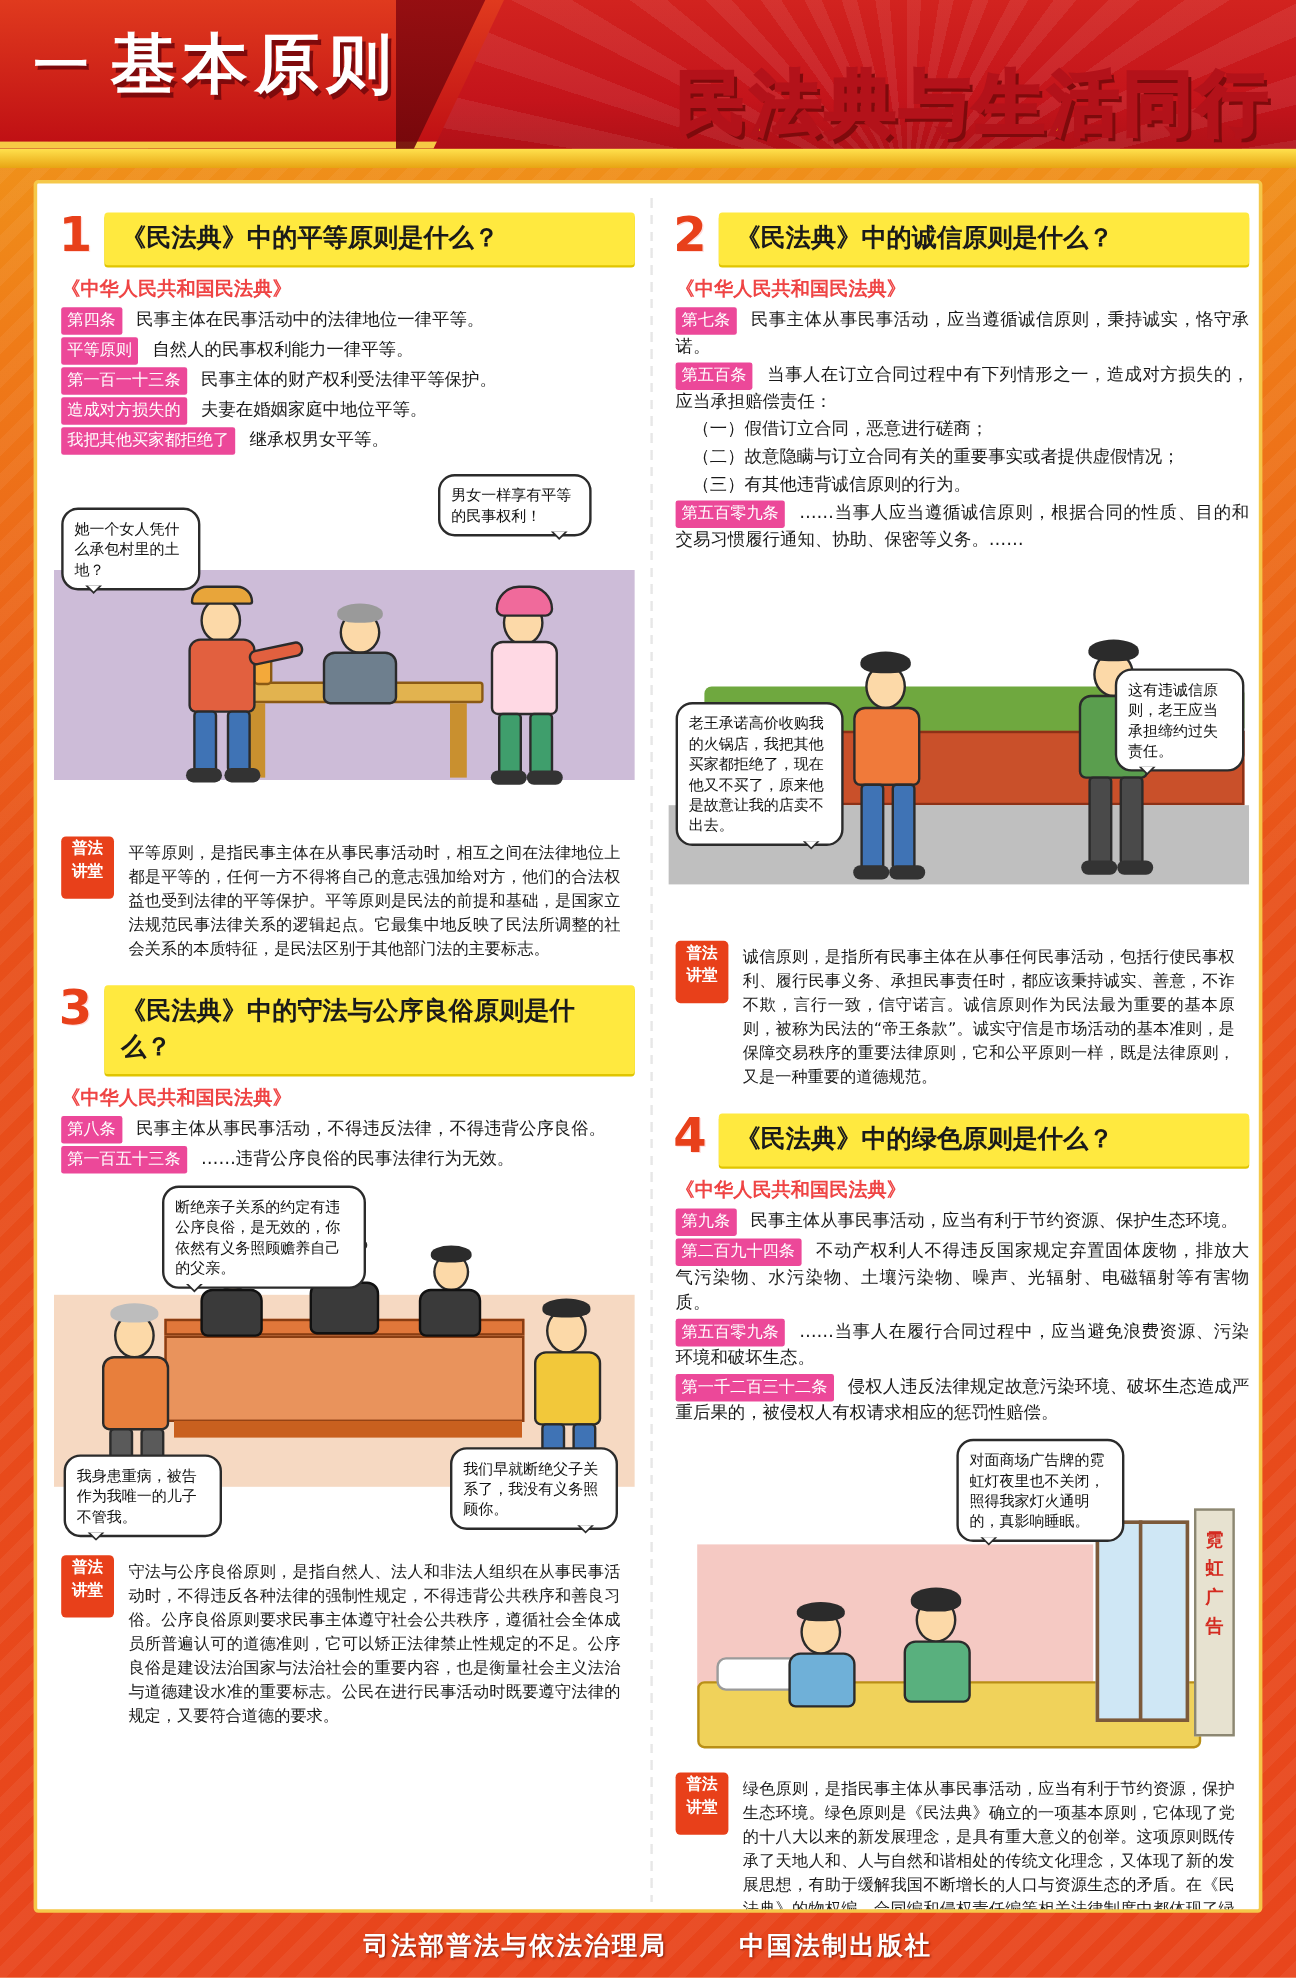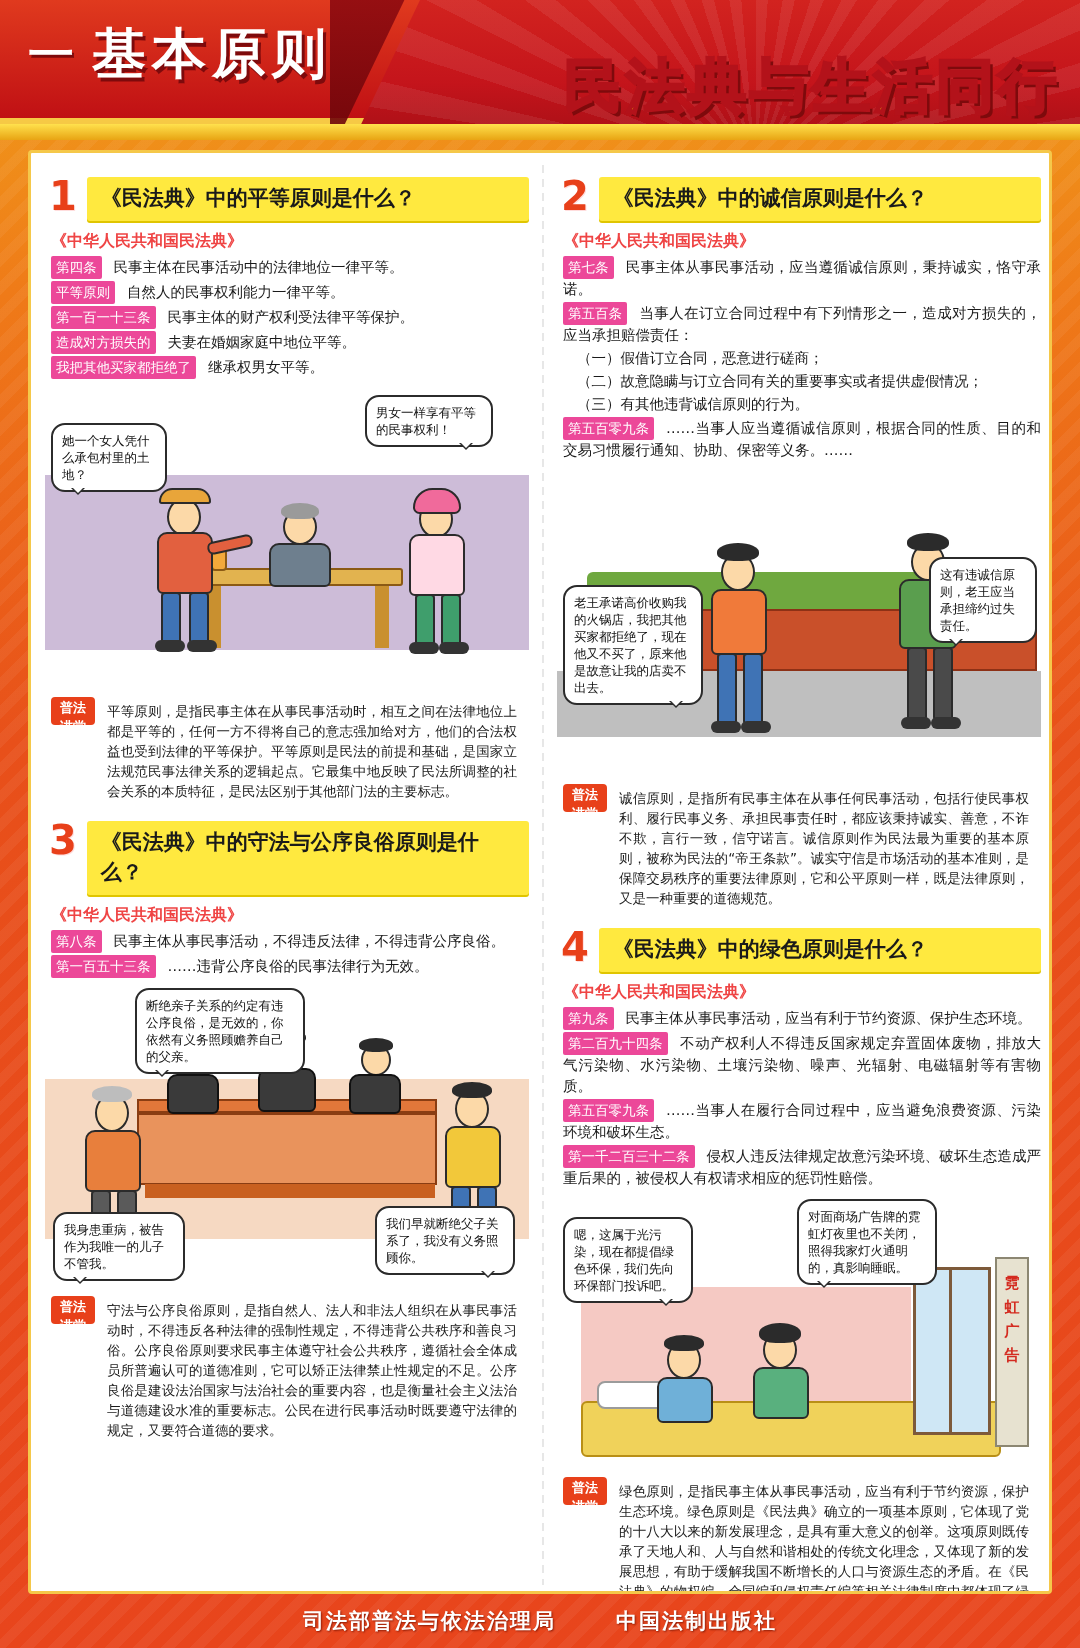--- a/index.html
+++ b/index.html
@@ -153,21 +153,21 @@
   
   .explain{
     position:relative;
     margin:8px 6px 12px 6px;
     padding:8px 6px 8px 56px;
     font-size:13.5px; line-height:20px; color:#1a1a1a; text-align:justify;
     font-family:"DejaVu Sans", sans-serif;
   }
   .pufa{
     position:absolute; left:0; top:4px;
-    width:44px; height:28px;
+    width:44px; height:52px;
     background:#e8401a; color:#fff;
     border-radius:4px;
     font-size:13px; font-weight:bold; line-height:19px;
     text-align:center; padding-top:1px;
     font-family:"DejaVu Sans", sans-serif;
   }
 
   
   .footer{
     position:absolute; left:0; bottom:0; width:1080px; height:54px;
@@ -429,21 +429,20 @@
             <div class="head" style="left:20px;top:6px;width:34px;height:38px;background:#fcd9a8;border:2px solid #2b2b2b;"></div>
             <div class="hair" style="left:17px;top:0px;width:40px;height:16px;"></div>
             <div class="body" style="left:10px;top:42px;width:56px;height:46px;background:#6fb0d8;border:2px solid #2b2b2b;"></div>
           </div>
           <div class="fig" style="left:186px;top:128px;width:80px;height:100px;">
             <div class="head" style="left:20px;top:8px;width:34px;height:38px;background:#fcd9a8;border:2px solid #2b2b2b;"></div>
             <div class="hair" style="left:16px;top:0px;width:42px;height:20px;"></div>
             <div class="body" style="left:10px;top:44px;width:56px;height:52px;background:#59b07e;border:2px solid #2b2b2b;"></div>
           </div>
 
-          <div class="bubble t-br" style="left:6px;top:22px;width:130px;">嗯，这属于光污染，现在都提倡绿色环保，我们先向环保部门投诉吧。</div>
           <div class="bubble t-bl" style="left:240px;top:4px;width:140px;">对面商场广告牌的霓虹灯夜里也不关闭，照得我家灯火通明的，真影响睡眠。</div>
         </div>
 
         <div class="explain">
           <div class="pufa">普法<br>讲堂</div>
           <span>绿色原则，是指民事主体从事民事活动，应当有利于节约资源，保护生态环境。绿色原则是《民法典》确立的一项基本原则，它体现了党的十八大以来的新发展理念，是具有重大意义的创举。这项原则既传承了天地人和、人与自然和谐相处的传统文化理念，又体现了新的发展思想，有助于缓解我国不断增长的人口与资源生态的矛盾。在《民法典》的物权编、合同编和侵权责任编等相关法律制度中都体现了绿色原则。</span>
         </div>
       </div>
     </div>
   </div>

